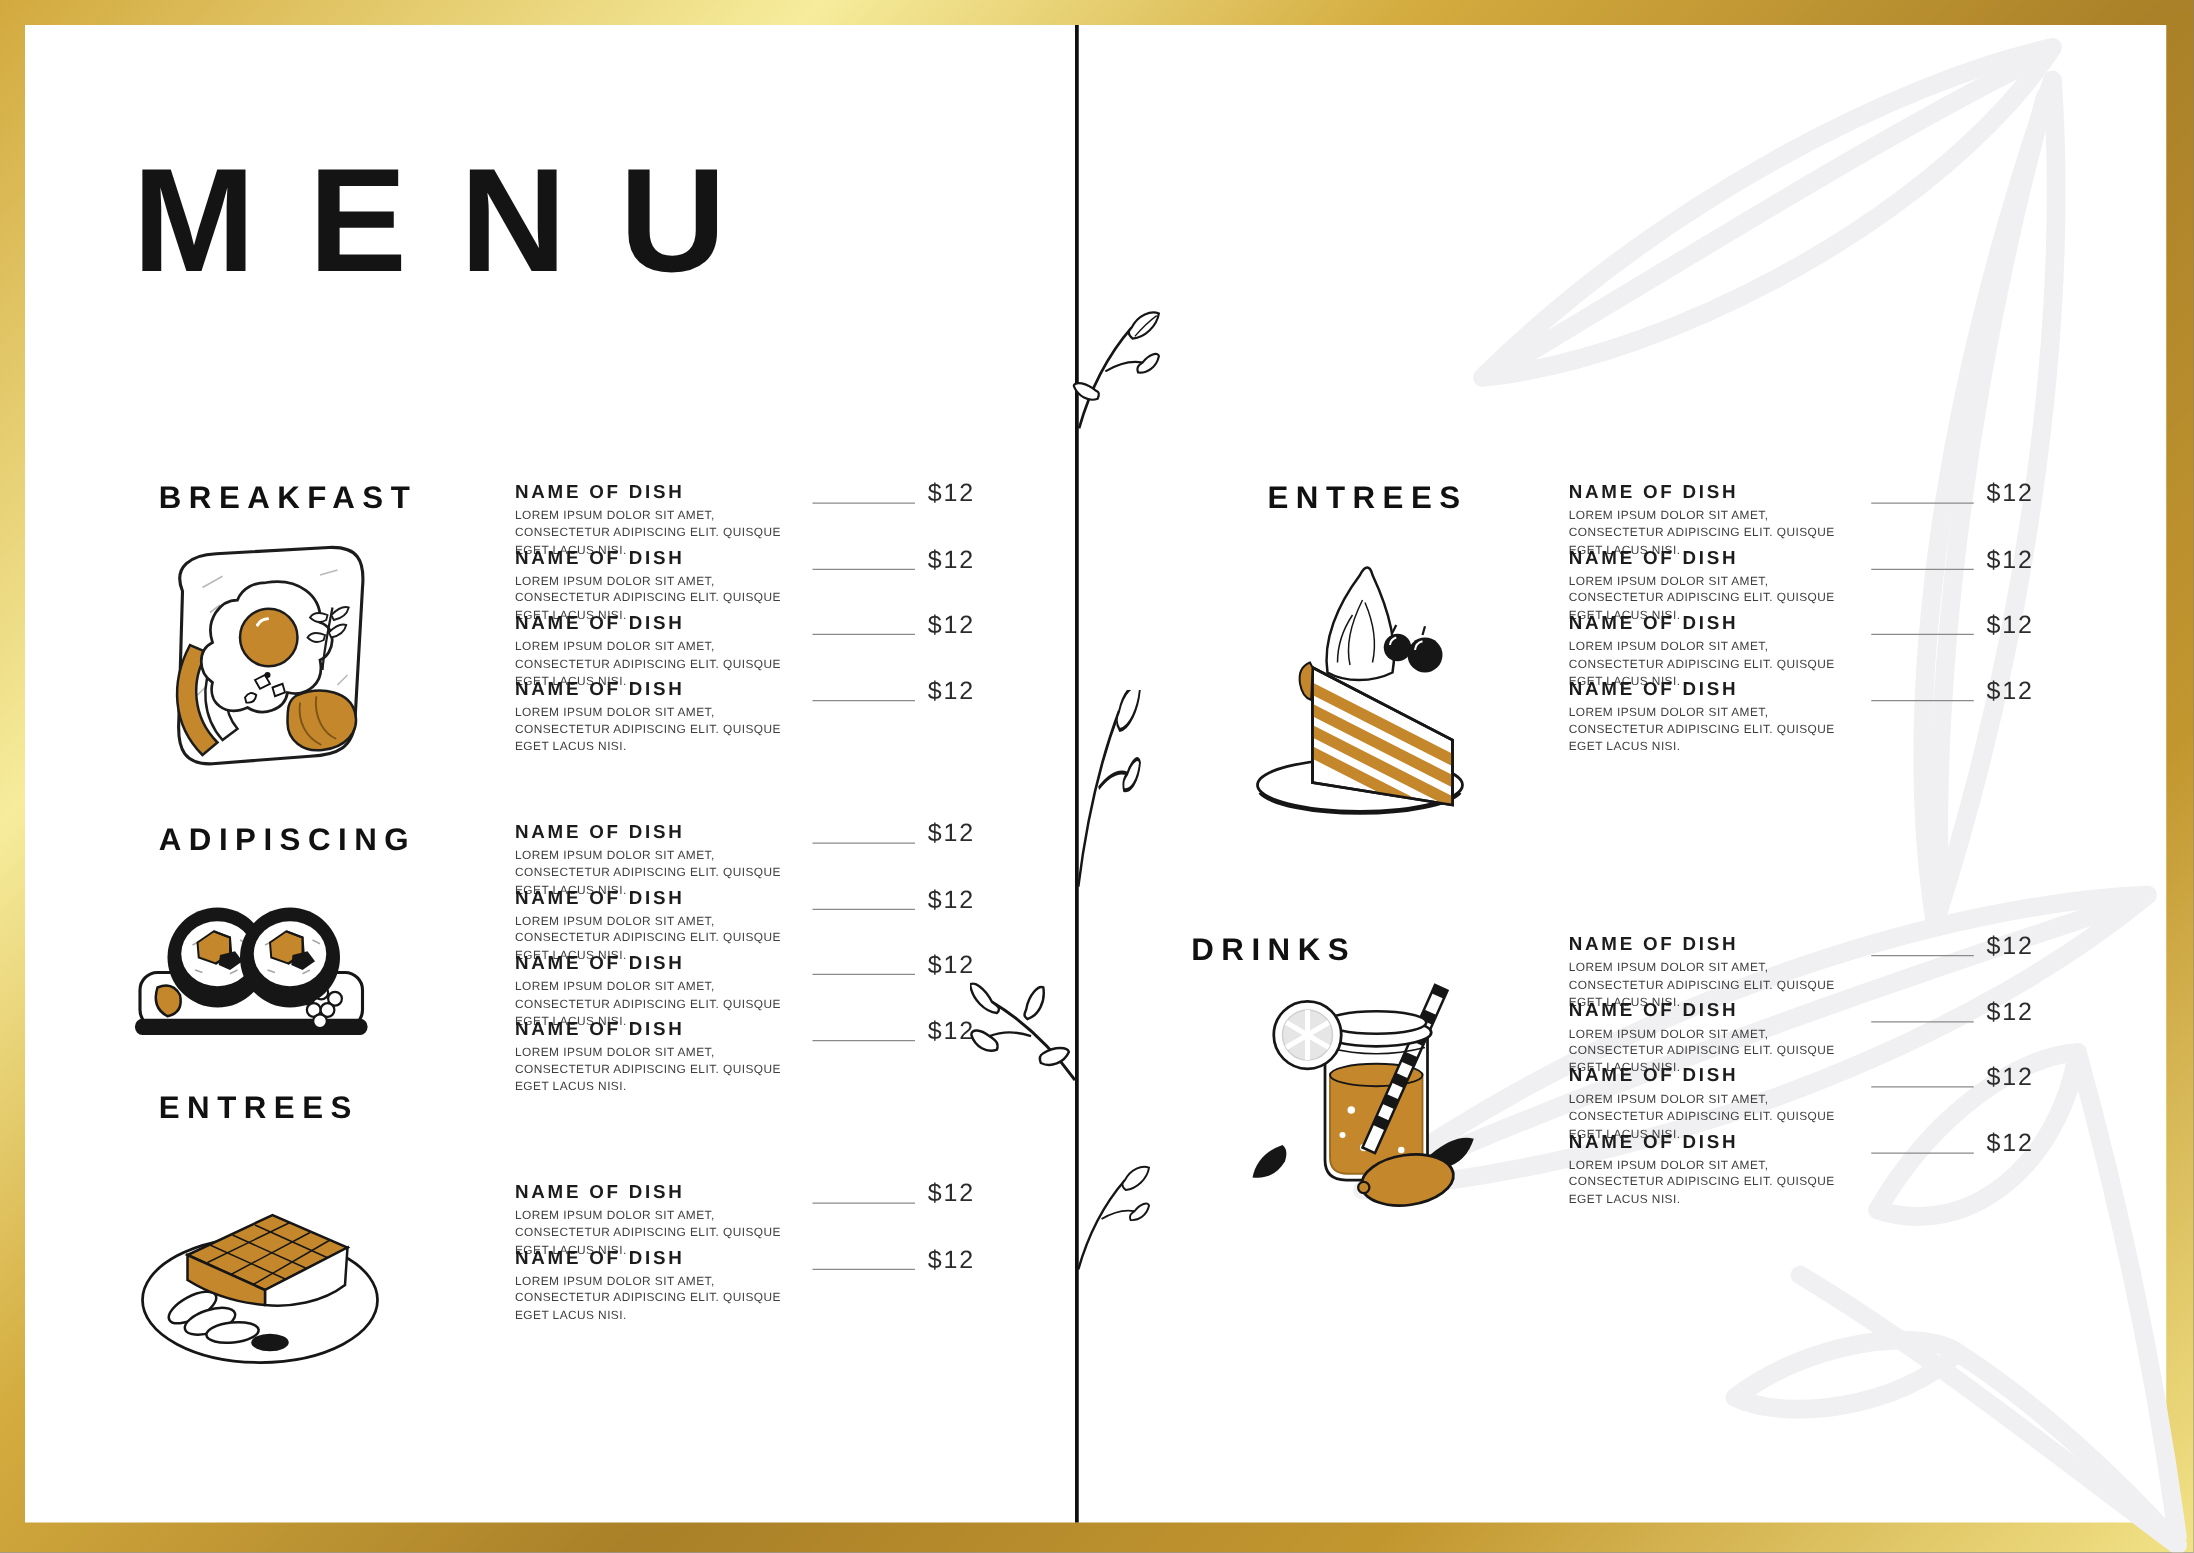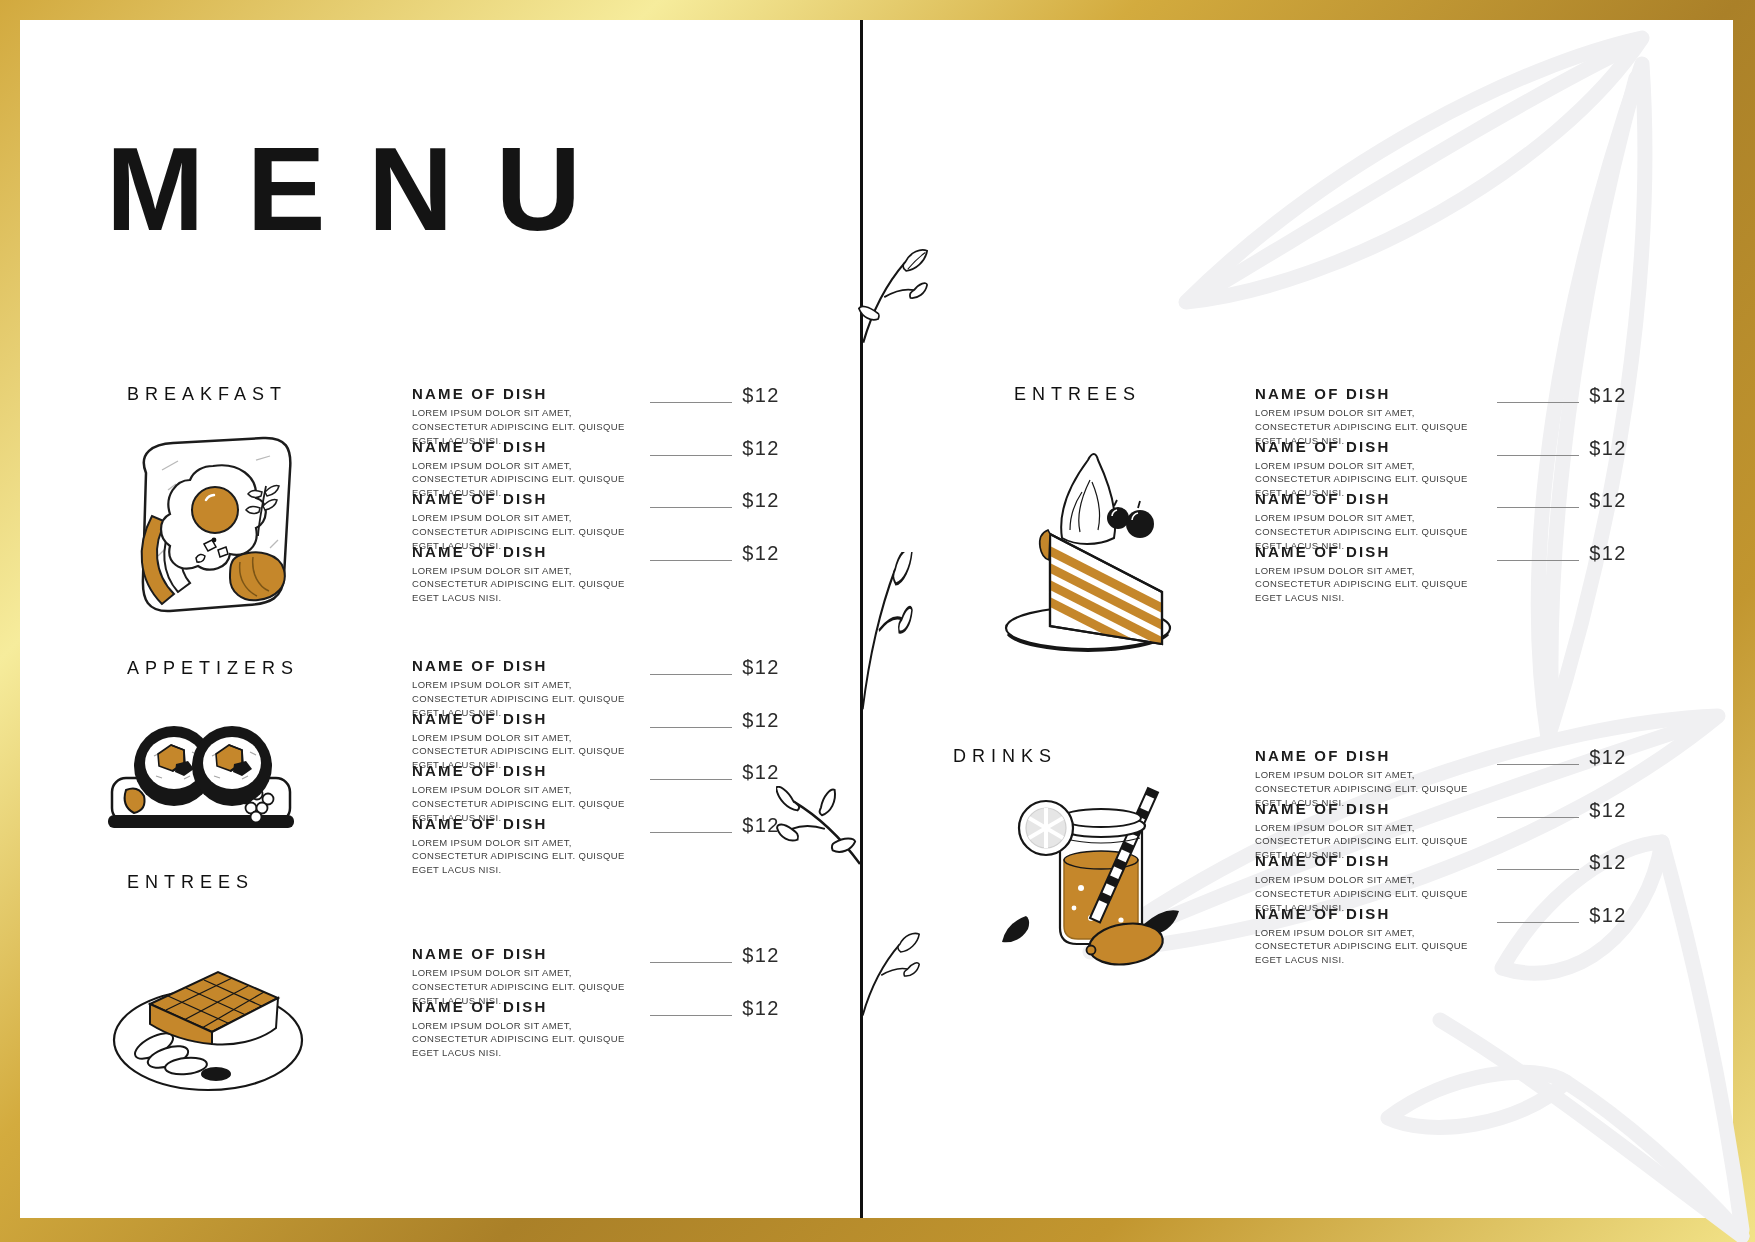--- a/index.html
+++ b/index.html
@@ -6,25 +6,25 @@
   .page{
     position:relative;width:1755px;height:1242px;overflow:hidden;
     font-family:"Liberation Sans",sans-serif;
     background:linear-gradient(135deg,#d2a93e 0%,#f6ec9c 22%,#d3ab3e 38%,#aa8028 58%,#c2962f 78%,#f2e388 100%);
   }
   .inner{position:absolute;left:20px;top:20px;right:22px;bottom:24px;background:#ffffff;}
   .bg-leaves{position:absolute;left:0;top:0;width:1755px;height:1242px;z-index:1;pointer-events:none;}
   .content{position:absolute;inset:0;z-index:2;}
   .divider{position:absolute;left:860px;top:20px;width:3px;height:1198px;background:#101010;}
   .menu-title{
-    position:absolute;left:106px;top:128px;
+    position:absolute;left:106px;top:116px;
     font-size:118px;font-weight:600;letter-spacing:0.36em;color:#141414;line-height:1.05;
   }
   .section-heading{
-    position:absolute;font-size:18px;font-weight:400;letter-spacing:6px;color:#111;white-space:nowrap;
+    position:absolute;font-size:25px;font-weight:700;letter-spacing:6px;color:#111;white-space:nowrap;
   }
   .illus{position:absolute;}
   .dish-list{position:absolute;width:368px;}
   .dish-list.right{width:372px;}
   .dish-row{position:relative;height:52.5px;}
   .dish-name{font-size:15px;font-weight:700;letter-spacing:2.2px;color:#1c1c1c;line-height:19px;}
   .dish-desc{margin-top:3px;width:236px;font-size:9.5px;letter-spacing:0.35px;line-height:1.45;color:#3d3d3d;}
   .price-group{position:absolute;right:0;top:0;display:flex;align-items:center;}
   .dish-line{width:82px;height:15px;border-bottom:1.6px solid #8a8a8a;margin-right:10px;}
   .dish-price{font-size:20px;letter-spacing:1.5px;color:#2b2b2b;line-height:22px;}
@@ -119,21 +119,21 @@
         <div class="dish-row">
           <div class="dish-name">NAME OF DISH</div>
           <div class="dish-desc">LOREM IPSUM DOLOR SIT AMET, CONSECTETUR ADIPISCING ELIT. QUISQUE EGET LACUS NISI.</div>
           <div class="price-group">
             <span class="dish-line"></span>
             <span class="dish-price">$12</span>
           </div>
         </div>
       </div>
 
-    <div class="section-heading" style="left:127px;top:658px;">APPETIZERS</div>
+    <div class="section-heading" style="left:127px;top:658px;">ADIPISCING</div>
     <div class="illus" style="left:106px;top:714px;">
       <svg width="190" height="120" viewBox="0 0 190 120">
         <rect x="6" y="64" width="178" height="44" rx="14" fill="#fff" stroke="#161616" stroke-width="2.5"></rect>
         <rect x="2" y="101" width="186" height="13" rx="6" fill="#161616"></rect>
         <path d="M20,76 Q15,92 28,99 Q41,96 38,82 Q32,71 20,76 Z" fill="#c5872b" stroke="#161616" stroke-width="2"></path>
         <g fill="#fff" stroke="#161616" stroke-width="1.8">
           <circle cx="140" cy="84" r="5.5"></circle>
             <circle cx="151" cy="80" r="5.5"></circle>
             <circle cx="162" cy="85" r="5.5"></circle>
           <circle cx="145" cy="94" r="5.5"></circle>

